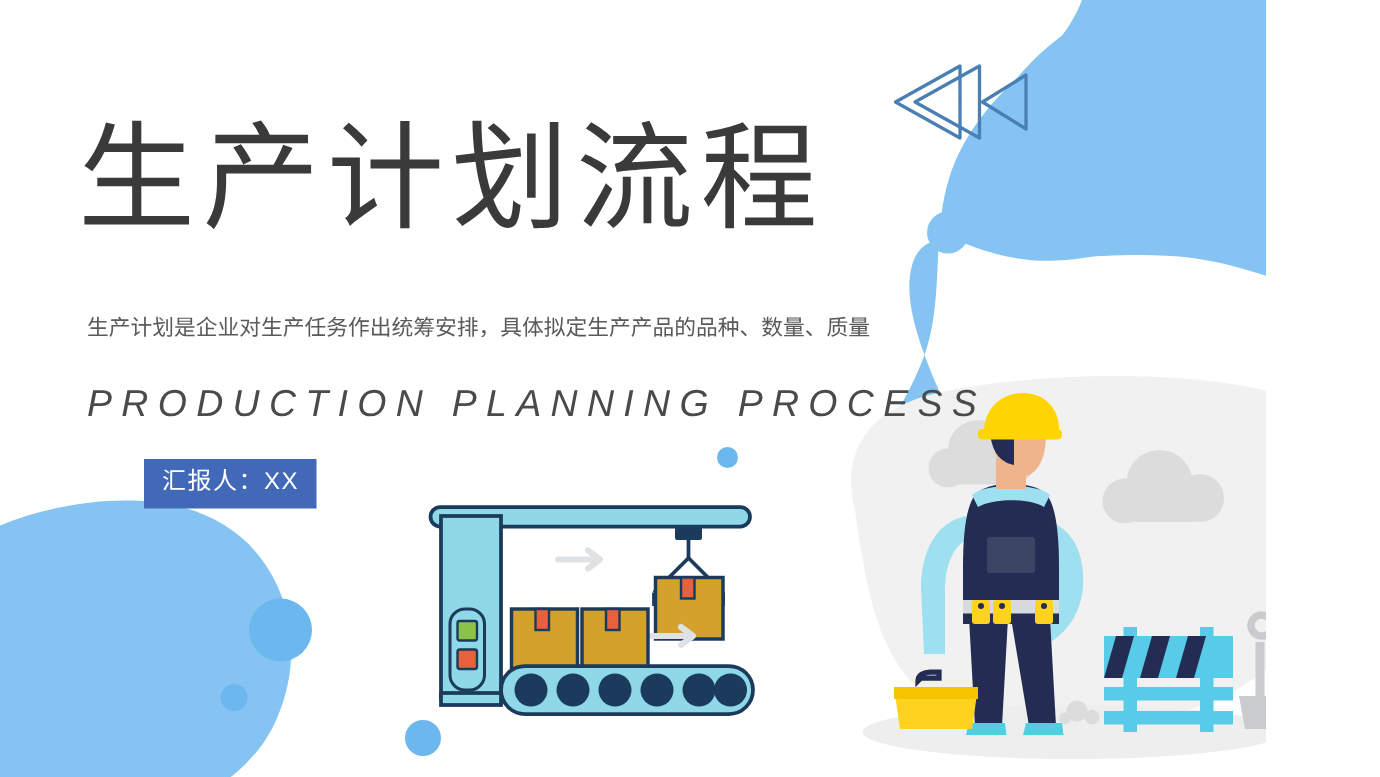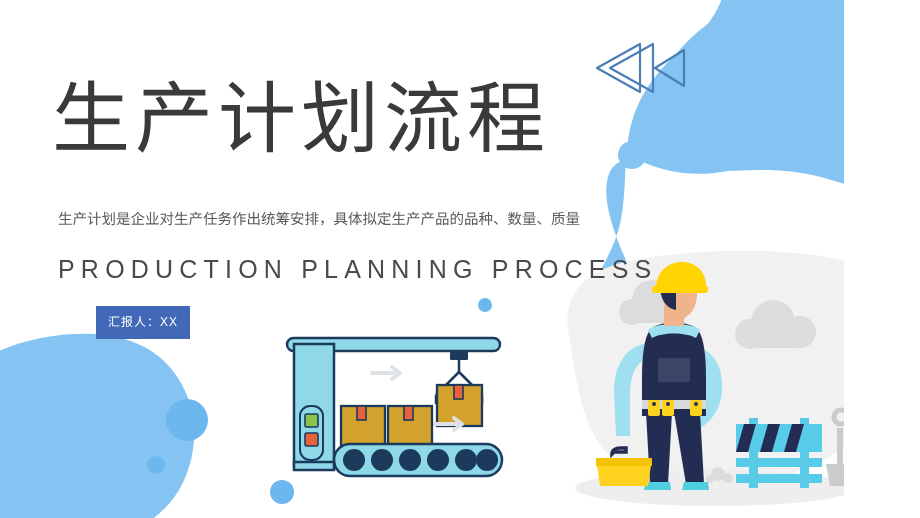--- a/index.html
+++ b/index.html
@@ -56,28 +56,29 @@
   .eng-title {
     position: absolute;
     left: 58px;
     top: 253px;
     font-size: 25px;
     line-height: 32px;
     letter-spacing: 6.2px;
     color: #4a4a4a;
     font-weight: 400;
     white-space: nowrap;
+    font-style: italic;
   }
   .presenter-badge {
     position: absolute;
     left: 96px;
     top: 306px;
     background: #4268b8;
     color: #ffffff;
-    font-size: 12px;
+    font-size: 16px;
     line-height: 20px;
     padding: 6px 12px 7px 12px;
     letter-spacing: 1px;
     white-space: nowrap;
   }
 </style>
 </head>
 <body>
 
 <div id="slide">

